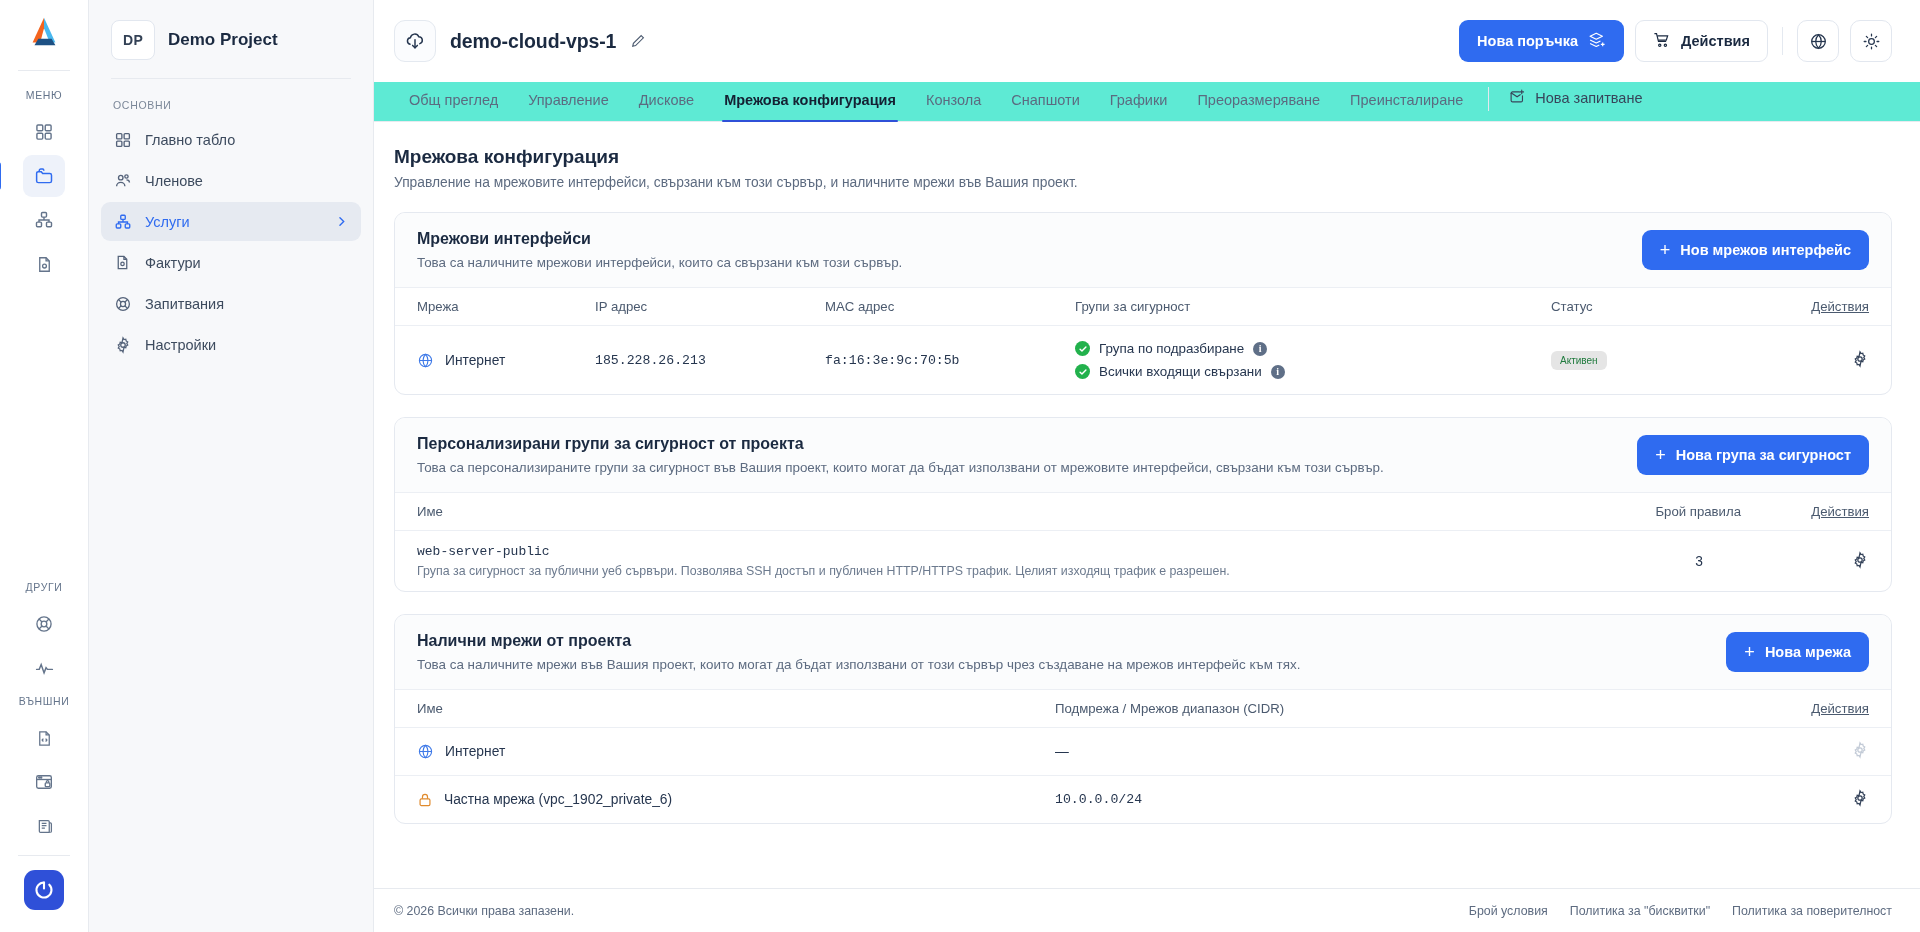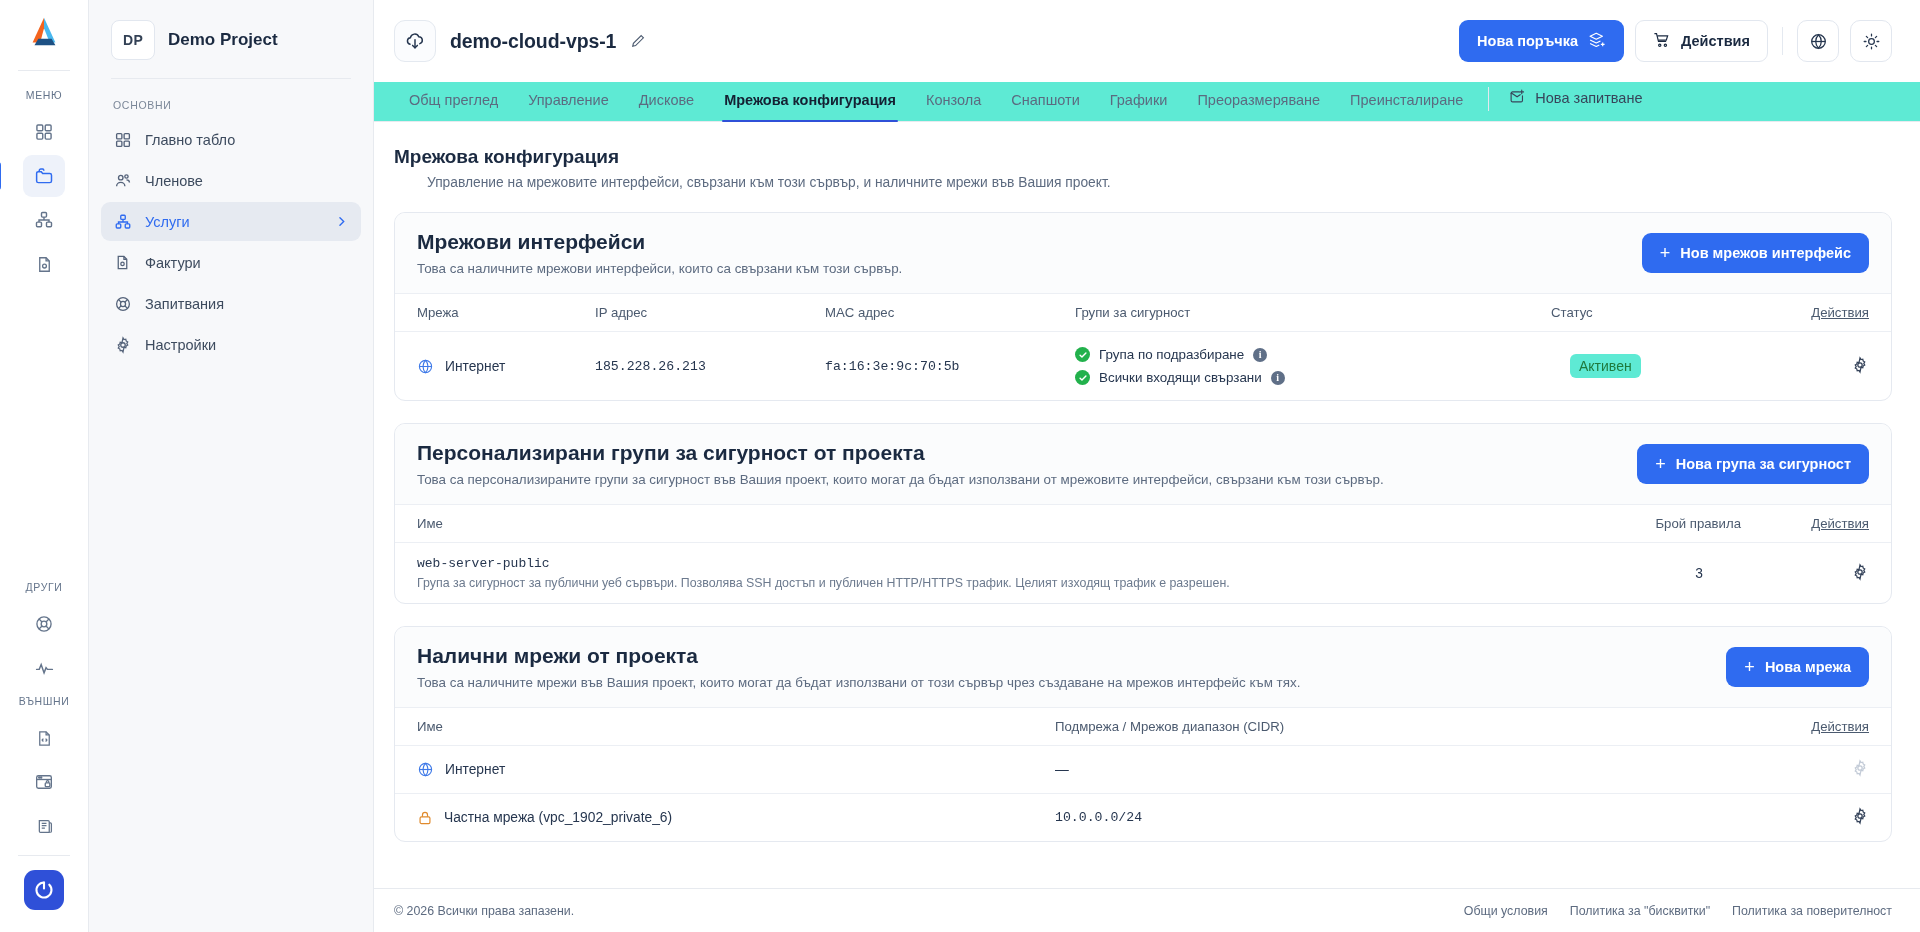--- a/index.html
+++ b/index.html
@@ -120,32 +120,32 @@
   }
   .tabs-vsep { width: 1px; height: 24px; background: #e4e9f0; margin: 0 10px 10px; }
   .tab-action {
     display: flex; align-items: center; gap: 9px;
     font-size: 14.5px; color: #37455a; padding: 0 10px 13px; cursor: pointer; white-space: nowrap;
   }
 
   
   .content { flex: 1 1 auto; overflow: hidden; padding: 24px 28px 0 20px; }
   .page-title { font-size: 19px; font-weight: 700; color: #1b2a41; }
-  .page-sub { font-size: 13.8px; color: #5d6b80; margin-top: 7px; margin-left: 33px; }
+  .page-sub { font-size: 13.8px; color: #5d6b80; margin-top: 7px; }
 
   .card {
     border: 1px solid #e5e9f0; border-radius: 11px; background: #fff;
     margin-top: 22px; overflow: hidden;
   }
   .card-head {
     display: flex; align-items: center; gap: 18px;
     padding: 17px 22px 17px; background: #fbfcfd;
   }
   .card-head-txt { min-width: 0; }
-  .card-title { font-size: 21px; font-weight: 700; color: #1b2a41; }
+  .card-title { font-size: 16px; font-weight: 700; color: #1b2a41; }
   .card-desc { font-size: 13.4px; color: #5d6b80; margin-top: 7px; }
   .card-head .btn-primary { margin-left: auto; height: 40px; flex: 0 0 auto; }
   .btn-primary .plus { font-size: 18px; font-weight: 400; line-height: 1; }
 
   table { width: 100%; border-collapse: collapse; }
   thead th {
     font-size: 13.2px; font-weight: 400; color: #4b5a6f; text-align: left;
     padding: 11px 0 11px; border-top: 1px solid #eceff4; border-bottom: 1px solid #eceff4;
     background: #fff;
   }
@@ -165,22 +165,22 @@
     width: 15px; height: 15px; border-radius: 50%; background: #22b14c;
     display: flex; align-items: center; justify-content: center; flex: 0 0 auto;
   }
   .sg-txt { font-size: 13.4px; color: #26364f; }
   .info {
     width: 14px; height: 14px; border-radius: 50%; background: #5f6f87; color: #fff;
     font-size: 10px; font-weight: 700; display: flex; align-items: center; justify-content: center;
     flex: 0 0 auto; cursor: pointer; font-family: "Liberation Serif", serif;
   }
   .badge-ok {
-    display: inline-block; background: #5eead4; color: #1f7a3d;
-    border-radius: 6px; padding: 4px 9px; font-size: 14px; margin-left: 19px;
+    display: inline-block; background: #e5e5e5; color: #1f7a3d;
+    border-radius: 6px; padding: 4px 9px; font-size: 10px;
   }
   .gear { color: #35435a; cursor: pointer; display: inline-flex; }
   .gear.dim { color: #c3cbd7; cursor: default; }
 
   .sg-name { font-size: 13px; color: #26364f; font-family: "Liberation Mono", monospace; }
   .sg-desc { font-size: 12.4px; color: #6c7a8e; margin-top: 5px; }
 
   
   .footer {
     flex: 0 0 44px; border-top: 1px solid #e7eaef; background: #fff;
@@ -633,19 +633,19 @@
               </td>
             </tr>
           </tbody>
         </table>
       </div>
     </div>
 
     <div class="footer">
       <span>© 2026 Всички права запазени.</span>
       <div class="footer-links">
-        <span>Общи условия</span>
+        <span>Брой условия</span>
         <span>Политика за "бисквитки"</span>
         <span>Политика за поверителност</span>
       </div>
     </div>
   </div>
 </div>
 
 </body></html>

